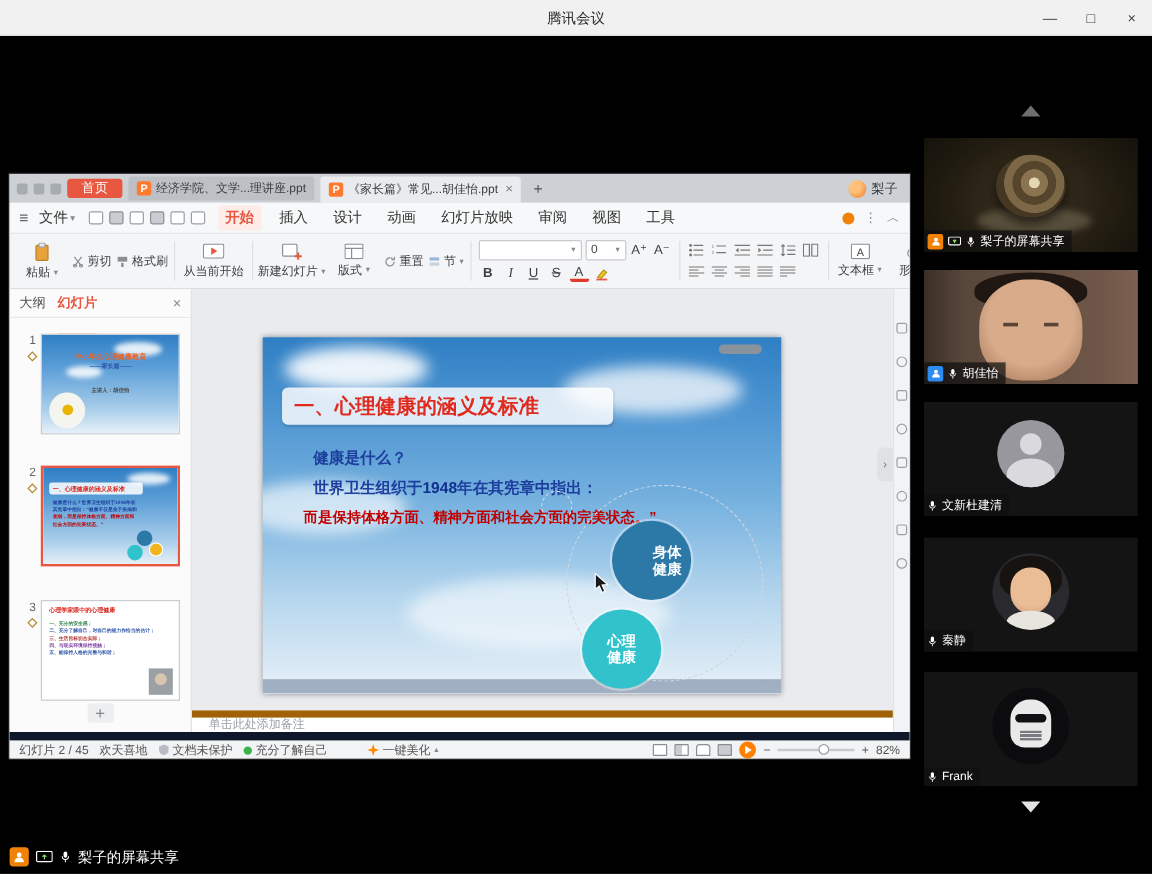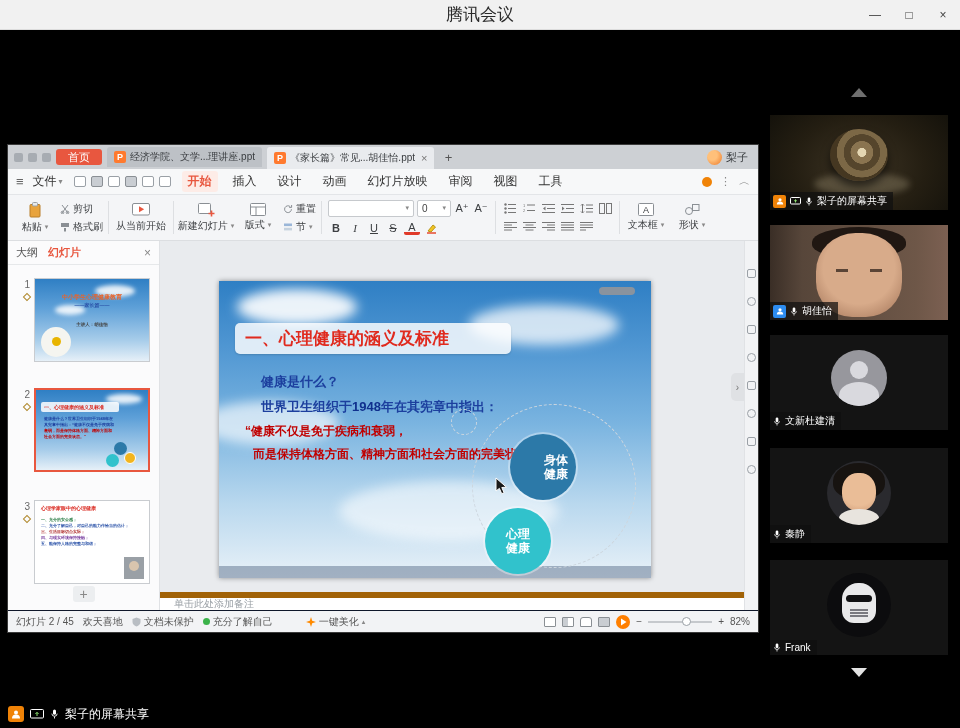--- a/index.html
+++ b/index.html
@@ -4,21 +4,21 @@
 <style>
   * { box-sizing: border-box; margin: 0; padding: 0; }
   html,body { background:#000; }
   .stage {
     position:relative; width:960px; height:728px; overflow:hidden;
     background:#000; font-family:"Liberation Sans","DejaVu Sans",sans-serif;
     -webkit-font-smoothing:antialiased;
   }
   
   .titlebar{position:absolute;top:0;left:0;right:0;height:30px;background:#f1f1f1;border-bottom:1px solid #dcdcdc;}
-  .titlebar-title{position:absolute;left:0;right:0;top:0;height:30px;line-height:30px;text-align:center;font-size:17px;color:#2b2b2b;}
+  .titlebar-title{position:absolute;left:0;right:0;top:0;height:30px;line-height:30px;text-align:center;font-size:12px;color:#2b2b2b;}
   .win-controls{position:absolute;right:0;top:0;height:30px;display:flex;}
   .win-btn{width:34px;height:30px;display:flex;align-items:center;justify-content:center;font-size:12px;color:#444;cursor:default;}
   
   .share-banner{position:absolute;left:0;right:0;bottom:0;height:28px;background:#000;display:flex;align-items:center;gap:6px;padding-left:8px;}
   .share-banner-text{color:#fff;font-size:12px;}
   
   .badge{display:inline-flex;align-items:center;justify-content:center;border-radius:2px;flex:0 0 auto;}
   .badge.sz12{width:13px;height:13px;}
   .badge.sz16{width:16px;height:16px;border-radius:3px;}
   .badge.orange{background:#f08307;}
@@ -77,21 +77,21 @@
   .menu-item{padding:2px 6px;border-radius:3px;color:#333;}
   .menu-item.active{color:#e8573f;font-weight:bold;background:#fdece7;}
   .mb-right{margin-left:auto;display:flex;align-items:center;gap:8px;color:#888;font-size:11px;}
   .mb-dot-orange{width:10px;height:10px;border-radius:50%;background:#f08307;}
   
   .wps-toolbar{position:absolute;top:50px;left:0;right:0;height:46px;background:#f4f5f7;border-bottom:1px solid #dcdee1;display:flex;align-items:stretch;padding:2px 4px;overflow:hidden;}
   .tb-sep{width:1px;background:#dddfe2;margin:4px 3px;flex:0 0 auto;}
   .tb-big{width:46px;display:flex;flex-direction:column;align-items:center;justify-content:center;gap:2px;font-size:10px;color:#3c3f42;flex:0 0 auto;}
   .tb-big.wide{width:58px;}
   .tb-caret{font-size:7px;color:#888;}
-  .tb-stack{display:flex;flex-direction:column;justify-content:center;gap:4px;flex:0 0 auto;padding:0 2px;}
+  .tb-stack{display:flex;flex-direction:row;justify-content:center;gap:4px;flex:0 0 auto;padding:0 2px;}
   .tb-row{display:flex;align-items:center;gap:3px;font-size:10px;color:#3c3f42;white-space:nowrap;}
   .tb-col{display:flex;flex-direction:column;justify-content:center;gap:4px;flex:0 0 auto;padding:0 3px;}
   .combo{height:17px;border:1px solid #c6c9cd;background:#fff;font-size:10px;color:#444;display:flex;align-items:center;justify-content:space-between;padding:0 4px;border-radius:2px;}
   .combo.name{width:86px;}
   .combo.size{width:34px;}
   .tb-letter{width:16px;height:15px;display:inline-flex;align-items:center;justify-content:center;font-size:11px;color:#3c3f42;border-radius:2px;}
   .tb-letter.b{font-weight:bold;}
   .tb-letter.i{font-style:italic;font-family:"Liberation Serif",serif;}
   .tb-letter.u{text-decoration:underline;}
   .tb-letter.s{text-decoration:line-through;}
@@ -140,21 +140,21 @@
   .bubble.social{left:347px;top:219px;width:60px;height:60px;background:#f2b51f;border:3px solid #fff;box-shadow:0 0 0 1px rgba(255,255,255,.4);}
   .bubble.mind{left:266px;top:227px;width:66px;height:66px;background:#31c2cc;box-shadow:0 0 0 2px rgba(255,255,255,.35);}
   .cursor{position:absolute;left:276px;top:196px;width:14px;height:18px;}
   
   .right-strip{position:absolute;right:0;top:96px;width:14px;bottom:22px;background:#f2f3f5;border-left:1px solid #e0e2e5;display:flex;flex-direction:column;align-items:center;padding-top:28px;gap:19px;}
   .strip-ic{width:9px;height:9px;border:1px solid #9aa0a6;border-radius:2px;flex:0 0 auto;}
   .strip-ic.round{border-radius:50%;}
   .strip-toggle{position:absolute;right:14px;top:228px;width:13px;height:28px;background:#dfe1e4;border-radius:5px 0 0 5px;display:flex;align-items:center;justify-content:center;color:#777;font-size:10px;}
   
   .notes{position:absolute;left:152px;right:14px;top:447px;height:18px;background:#fff;border-top:6px solid #a16207;display:flex;align-items:center;padding-left:14px;font-size:10px;color:#9aa0a6;}
-  .status{position:absolute;left:0;right:0;bottom:0;height:22px;background:#f2f3f5;border-top:1px solid #0f172a;display:flex;align-items:center;font-size:10px;color:#555;padding:0 8px;gap:9px;white-space:nowrap;}
+  .status{position:absolute;left:0;right:0;bottom:0;height:22px;background:#f2f3f5;border-top:7px solid #0f172a;display:flex;align-items:flex-end;font-size:10px;color:#555;padding:0 8px;gap:9px;white-space:nowrap;}
   .st-item{display:flex;align-items:center;gap:3px;}
   .green-dot{width:7px;height:7px;border-radius:50%;background:#3bb24a;}
   .st-right{margin-left:auto;display:flex;align-items:center;gap:6px;}
   .view-ic{width:12px;height:10px;border:1px solid #8a8f94;border-radius:1px;background:#fff;}
   .play-ic{width:14px;height:14px;border-radius:50%;background:#ff7f00;display:flex;align-items:center;justify-content:center;}
   .zslider{width:64px;height:2px;background:#c6c9cd;position:relative;}
   .zknob{position:absolute;left:34px;top:-4px;width:9px;height:9px;border-radius:50%;background:#fff;border:1px solid #9aa0a6;}
 </style>
 </head>
 <body>
@@ -524,21 +524,20 @@
         <div class="slide-pill"></div>
         <div class="slide-bottom"></div>
 
         <div class="slide-titlebox">
           <span class="slide-title">一、心理健康的涵义及标准</span>
         </div>
 
         <div class="slide-body">
           <div class="sb-line1">健康是什么？</div>
           <div class="sb-line2"><span>世界卫生组织于</span><span class="sb-num">1948</span><span>年在其宪章中指出：</span></div>
-          <div class="sb-line3">“健康不仅是免于疾病和衰弱，</div>
           <div class="sb-line4">而是保持体格方面、精神方面和社会方面的完美状态。”</div>
         </div>
 
         <div class="dashed-big"></div>
         <div class="dashed-small"></div>
         <div class="bubble body">身体
 健康</div>
         <div class="bubble mind">心理
 健康</div>
 

